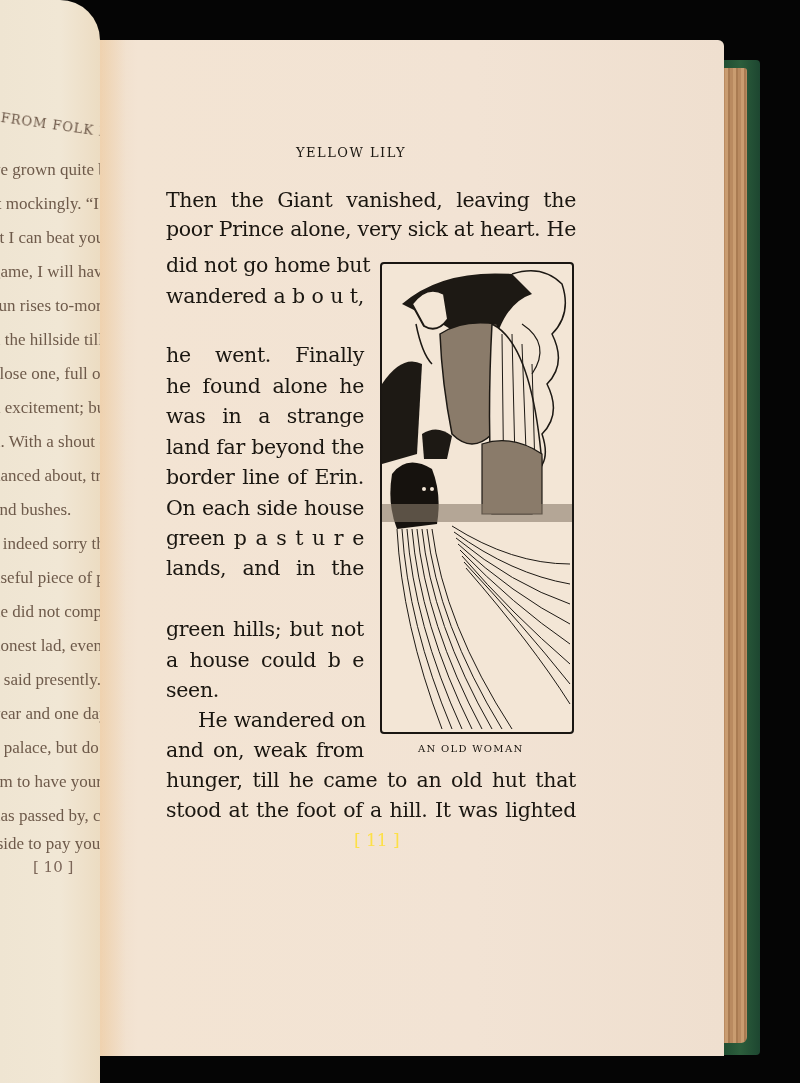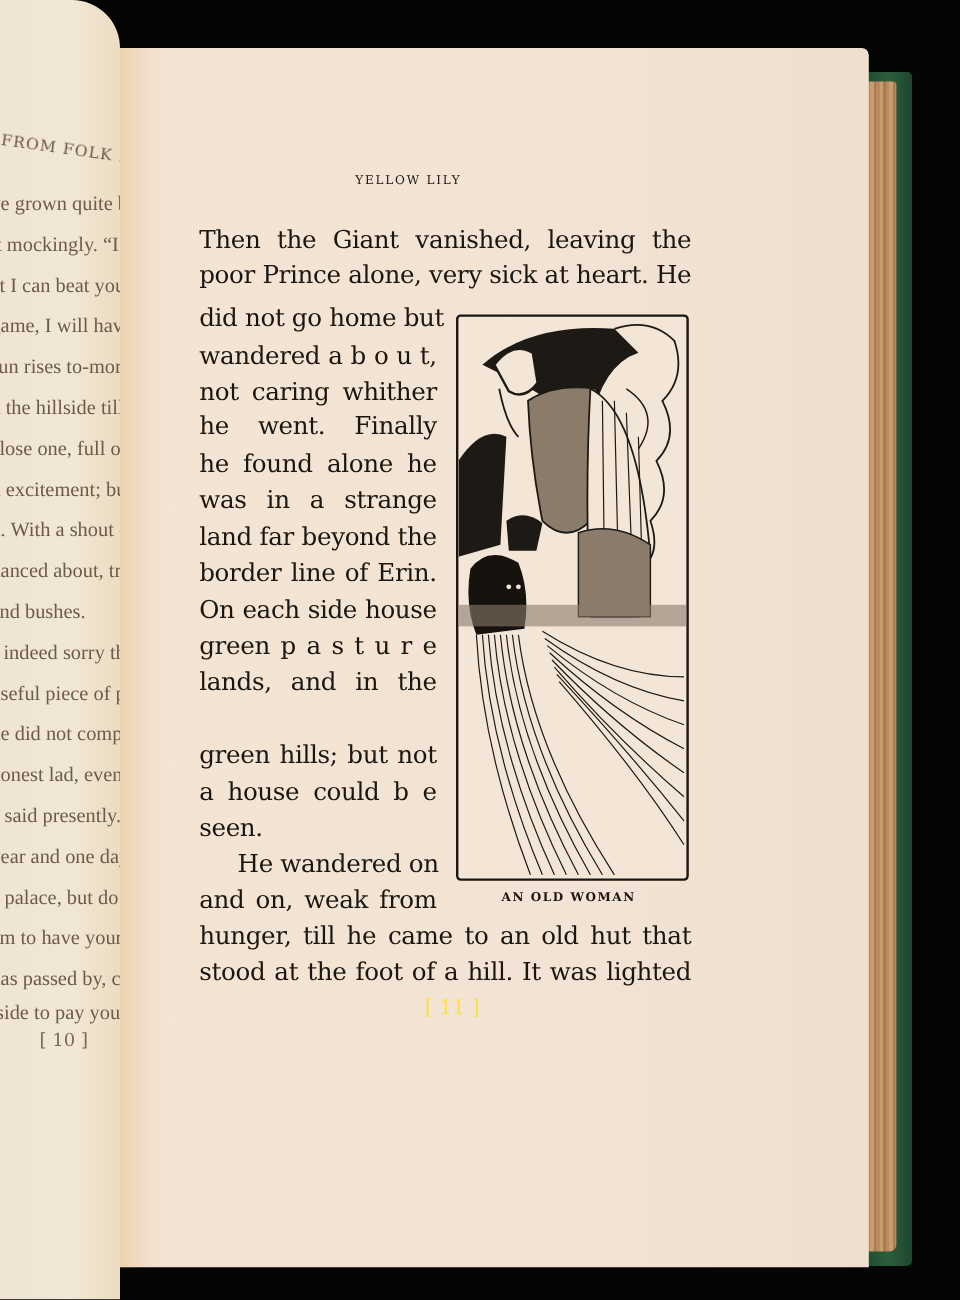--- a/index.html
+++ b/index.html
@@ -49,42 +49,42 @@
     position:absolute; left:-8px; font-size:17px; color:#6e5a4a; white-space:nowrap;
     filter:blur(0.6px);
     font-family:"Liberation Serif", serif;
   }
   .left-page .lnum {
     position:absolute; left:18px; top:858px; font-size:15px; color:#7c6658; filter:blur(0.6px);margin-left:15px;
   }
 
   
   .running-head {
-    position:absolute; left:296px; top:145px; font-size:10px; letter-spacing:1.5px;
+    position:absolute; left:296px; top:145px; font-size:13px; letter-spacing:1.5px;
     color:#1c1812; font-family:"DejaVu Serif", serif;
   }
 
   .text-line {
     position:absolute; font-size:20.5px; color:#1a1610; white-space:nowrap;
     font-family:"DejaVu Serif", serif; letter-spacing:-0.3px;
   }
   .full { left:166px; width:410px; text-align:justify; text-align-last:justify; }
   .narrow { left:166px; width:198px; text-align:justify; text-align-last:justify; }
   .indent { left:198px; }
 
   
   .illustration {
     position:absolute; left:380px; top:262px; width:190px; height:468px;
     border:2px solid #1a1612; border-radius:4px;
     background:#f3e6d6;
     overflow:hidden;
   }
   .caption {
     position:absolute; left:418px; top:743px; font-size:10px; letter-spacing:1.3px;
-    color:#1a1610; font-family:"DejaVu Serif", serif; font-weight:bold;
+    color:#1a1610; font-family:"DejaVu Serif", serif; font-weight:normal;
   }
   .page-number {
     position:absolute; left:354px; top:830px; font-size:17px; color:#fde047;
   }
 </style>
 </head>
 <body>
 
 <div class="scene">
   <div class="cover"></div>
@@ -118,21 +118,20 @@
     <div class="lline" style="top:834px">lside to pay your w</div>
     <div class="lnum">[ 10 ]</div>
   </div>
 
   <div class="running-head">YELLOW LILY</div>
 
   <div class="text-line full" style="top:188px">Then the Giant vanished, leaving the</div>
   <div class="text-line full" style="top:217px">poor Prince alone, very sick at heart.  He</div>
   <div class="text-line narrow" style="top:253px">did not go home but</div>
   <div class="text-line narrow" style="top:284px">wandered a b o u t,</div>
-  <div class="text-line narrow" style="top:314px">not caring whither</div>
   <div class="text-line narrow" style="top:343px">he went.  Finally</div>
   <div class="text-line narrow" style="top:374px">he found alone he</div>
   <div class="text-line narrow" style="top:404px">was in a strange</div>
   <div class="text-line narrow" style="top:465px">border line of Erin.</div>
   <div class="text-line narrow" style="top:435px">land far beyond the</div>
   <div class="text-line narrow" style="top:496px">On each side house</div>
   <div class="text-line narrow" style="top:526px">green   p a s t u r e</div>
   <div class="text-line narrow" style="top:556px">lands, and in the</div>
   <div class="text-line narrow" style="top:617px">green hills; but not</div>
   <div class="text-line narrow" style="top:648px">a house could b e</div>

